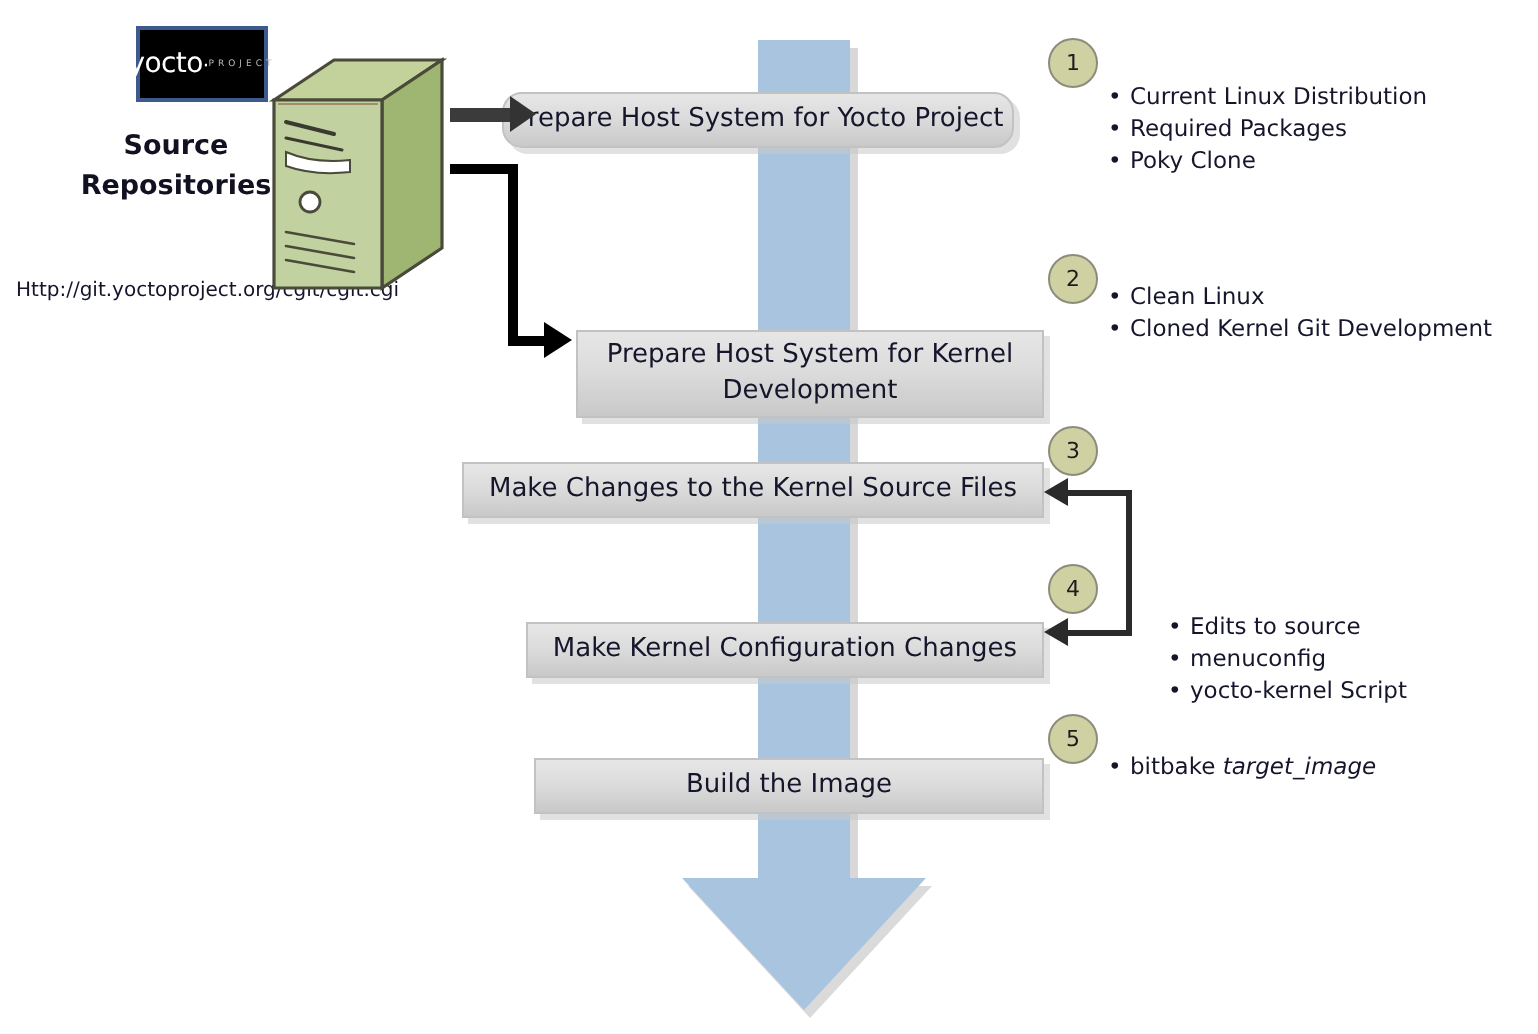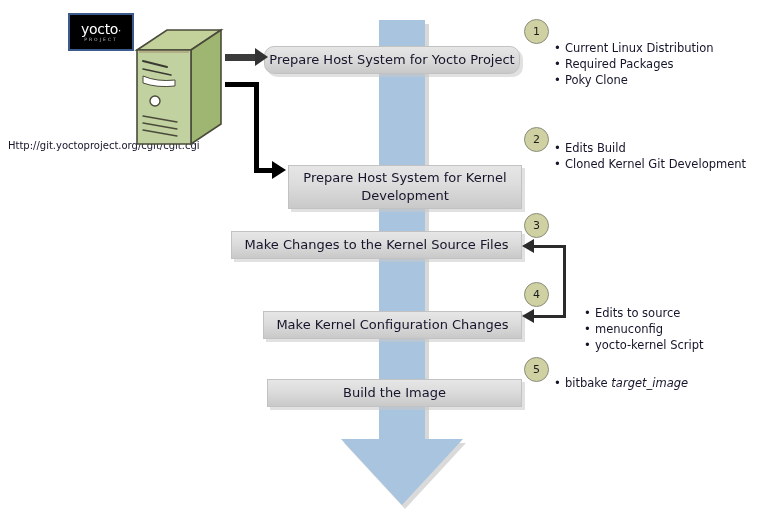--- a/index.html
+++ b/index.html
@@ -66,21 +66,21 @@
   .yocto-logo {
     position: absolute;
     left: 68px;
     top: 13px;
     width: 66px;
     height: 38px;
     background: #000000;
     border: 2px solid #3d5a8c;
     box-sizing: border-box;
     display: flex;
-    flex-direction: column;
+    flex-direction: row;
     align-items: center;
     justify-content: center;
     line-height: 1;
   }
   .yocto-word {
     color: #ffffff;
     font-size: 14px;
     letter-spacing: -0.3px;
     font-family: "DejaVu Sans", sans-serif;
   }
@@ -133,21 +133,21 @@
     align-items: center;
     justify-content: center;
     text-align: center;
     font-size: 13px;
     color: #15152b;
     line-height: 18px;
     z-index: 3;
     box-shadow: 3px 3px 0 rgba(200,200,200,0.55);
   }
 
-  #box1 { left: 264px; top: 46px;  width: 256px; height: 28px; border-radius: 10px; }
+  #box1 { left: 251px; top: 46px;  width: 256px; height: 28px; border-radius: 10px; }
   #box2 { left: 288px; top: 150px; width: 234px; height: 44px; margin-top: 15px; }
   #box3 { left: 231px; top: 231px; width: 291px; height: 28px; }
   #box4 { left: 263px; top: 300px; width: 259px; height: 28px; margin-top: 11px; }
   #box5 { left: 267px; top: 379px; width: 255px; height: 28px; }
 
   
   .step-circle {
     position: absolute;
     width: 25px;
     height: 25px;
@@ -234,20 +234,22 @@
   <div class="blue-arrow-shadow-shaft"></div>
   <div class="blue-arrow-shadow-head"></div>
   <div class="blue-arrow-shaft"></div>
   <div class="blue-arrow-head"></div>
 
   <div class="yocto-logo">
     <div class="yocto-word"><span>yocto</span><span class="dot">·</span></div>
     <div class="yocto-sub">PROJECT</div>
   </div>
 
+  <div class="source-label" style="white-space:pre-line;">Source
+Repositories</div>
   <div class="repo-url">Http://git.yoctoproject.org/cgit/cgit.cgi</div>
 
   <div class="server">
     <svg width="92" height="122" viewBox="0 0 92 122" xmlns="http://www.w3.org/2000/svg">
 
       <polygon points="4,22 34,2 88,2 58,22" fill="#c3d29a" stroke="#4a4a3a" stroke-width="1.6"></polygon>
 
       <polygon points="58,22 88,2 88,96 58,116" fill="#9fb673" stroke="#4a4a3a" stroke-width="1.6"></polygon>
 
       <polygon points="4,22 58,22 58,116 4,116" fill="#c2d1a0" stroke="#4a4a3a" stroke-width="1.6"></polygon>
@@ -292,21 +294,21 @@
   <div class="step-circle" id="circle4">4</div>
   <div class="step-circle" id="circle5">5</div>
 
   <ul class="bullets" id="list1">
     <li>Current Linux Distribution</li>
     <li>Required Packages</li>
     <li>Poky Clone</li>
   </ul>
 
   <ul class="bullets" id="list2">
-    <li>Edits Build</li>
+    <li>Clean Linux</li>
     <li>Cloned Kernel Git Development</li>
   </ul>
 
   <ul class="bullets" id="list3">
     <li>Edits to source</li>
     <li>menuconfig</li>
     <li>yocto-kernel Script</li>
   </ul>
 
   <ul class="bullets" id="list5">

